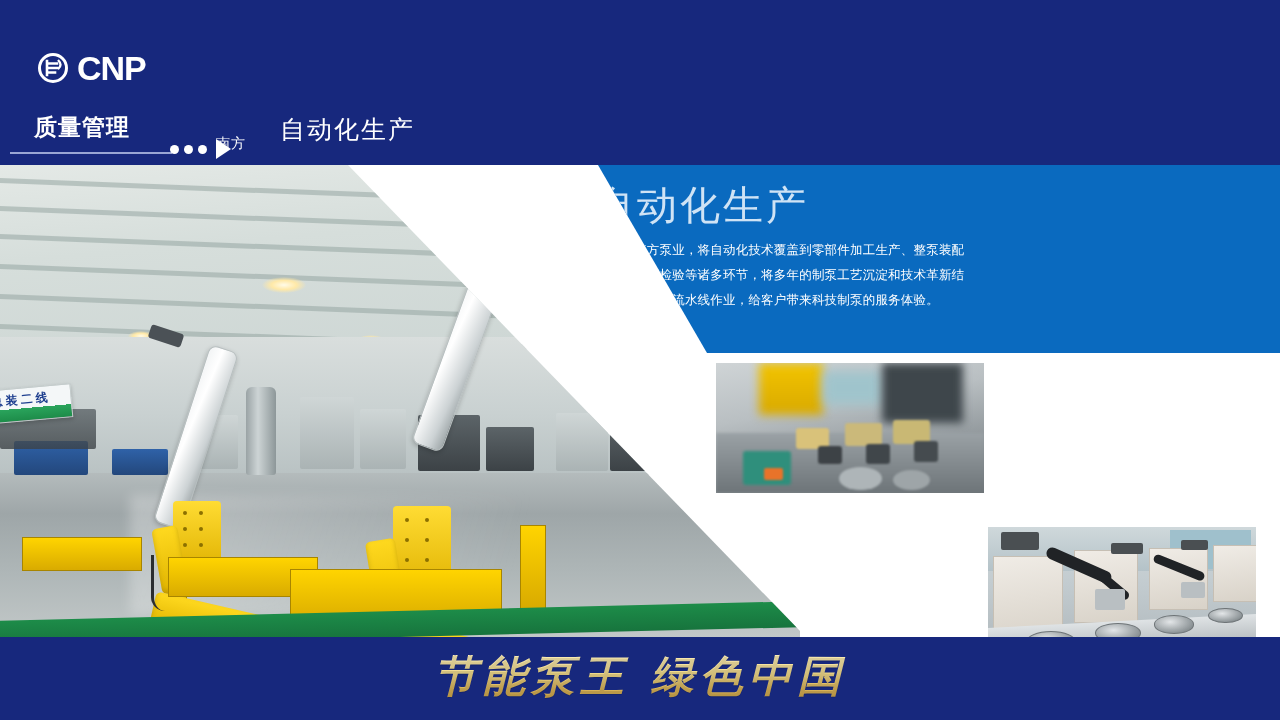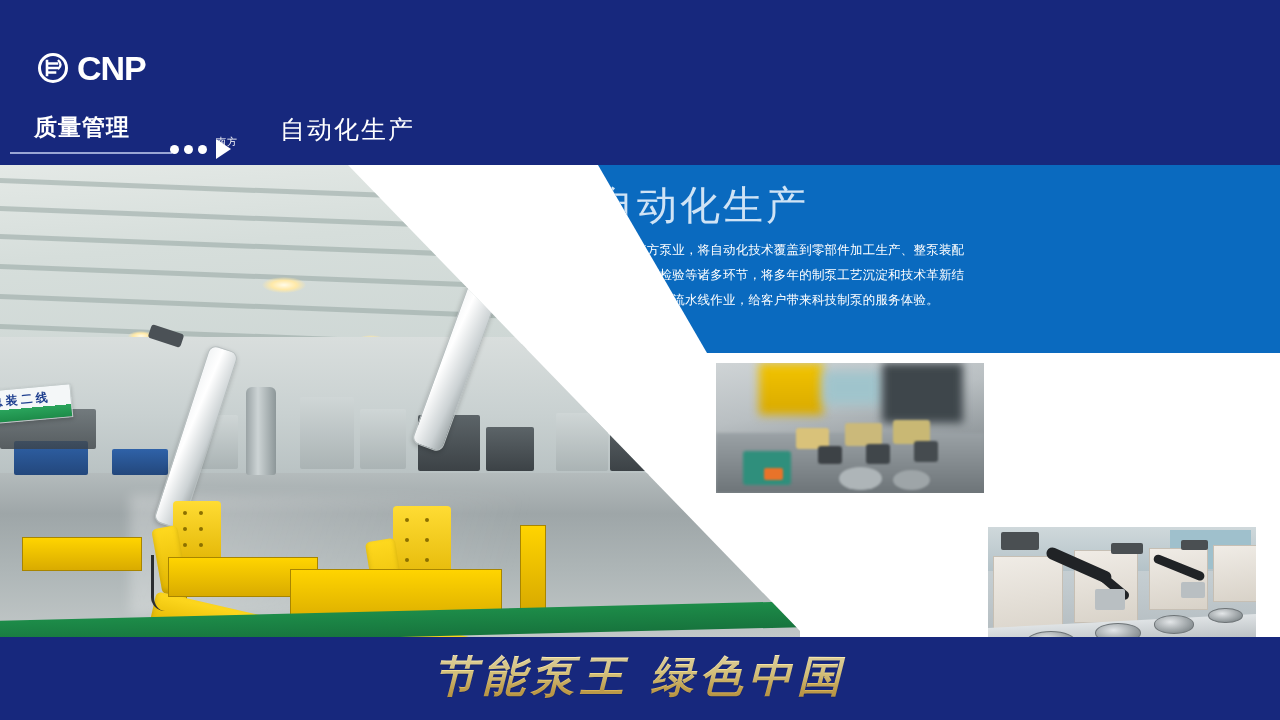--- a/index.html
+++ b/index.html
@@ -47,21 +47,21 @@
   }
   .hdr-dots .dot { width:9px; height:9px; border-radius:50%; background:#ffffff; }
   .hdr-dots .tri {
     width:0; height:0; margin-left:4px;
     border-top:10px solid transparent;
     border-bottom:10px solid transparent;
     border-left:15px solid #ffffff;
   }
   .hdr-sub {
     position:absolute; left:216px; top:135px;
-    color:#ffffff; font-size:10px; letter-spacing:1px;
+    color:#ffffff; font-size:14px; letter-spacing:1px;
     font-family:"DejaVu Sans","Liberation Sans",sans-serif;
   }
   .hdr-section-title {
     position:absolute; left:280px; top:113px;
     color:#ffffff; font-size:25px; letter-spacing:2px;
     font-family:"DejaVu Sans","Liberation Sans",sans-serif;
   }
 
   
   #stage {

